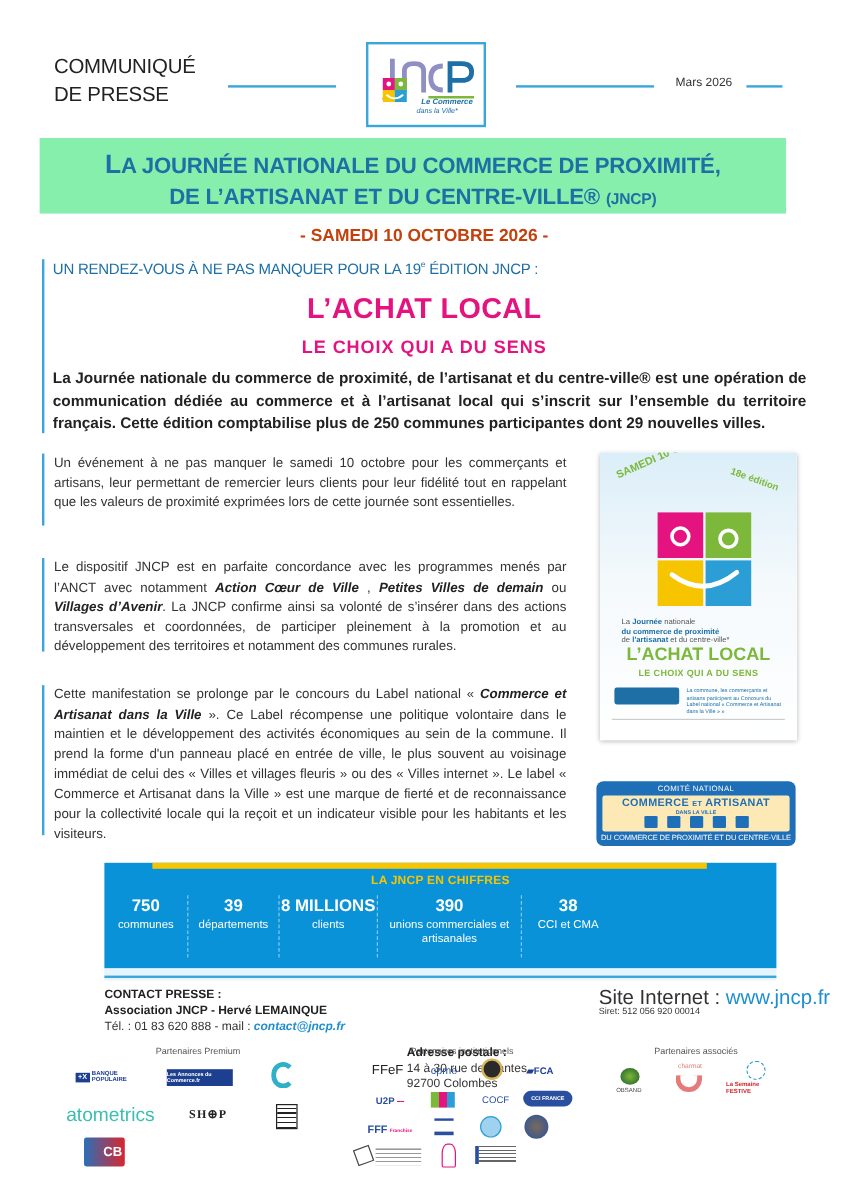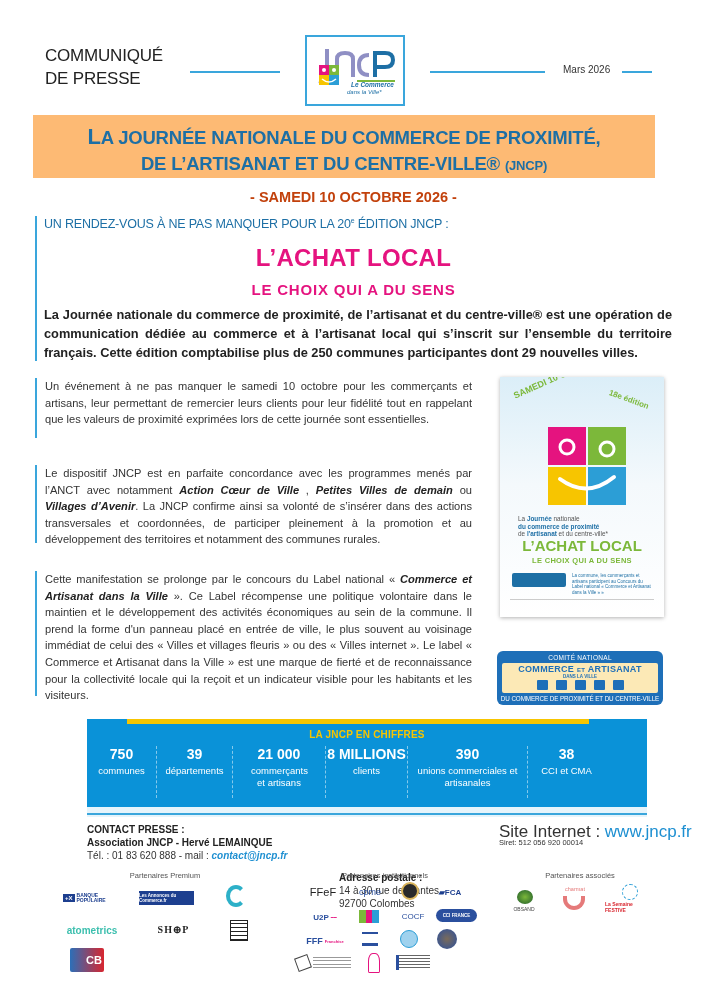--- a/index.html
+++ b/index.html
@@ -7,21 +7,21 @@
   .abs { position: absolute; }
 
   
   .hdr-title { left: 45px; top: 44px; font-size: 17px; line-height: 23px; color: #222; letter-spacing: -0.2px; }
   .hline { height: 1.5px; background: #3aa6dc; }
   .logo-box { left: 305px; top: 35px; width: 100px; height: 71px; border: 2px solid #3aa6dc; background: #fff; }
   .logo-box svg { display: block; }
   .date { left: 563px; top: 64px; font-size: 10px; color: #333; }
 
   
-  .band { left: 33px; top: 115px; width: 622px; height: 63px; background: #fdba74; text-align: center; color: #1d6fa5; font-weight: bold; }
+  .band { left: 33px; top: 115px; width: 622px; height: 63px; background: #86efac; text-align: center; color: #1d6fa5; font-weight: bold; }
   .band .l1 { font-size: 18.5px; margin-top: 9px; letter-spacing: -0.2px; }
   .band .l2 { font-size: 18.5px; margin-top: 3px; letter-spacing: -0.2px; }
   .band .small { font-size: 13px; }
   .band .first { font-size: 22px; }
 
   .samedi { left: 0; width: 707px; top: 189px; text-align: center; color: #c2410c; font-weight: bold; font-size: 14.5px; }
 
   .vbar { width: 2px; background: #3aa6dc; }
 
   .rdv { left: 44px; top: 217px; font-size: 12.5px; color: #1d6fa5; letter-spacing: -0.2px; }
@@ -116,21 +116,21 @@
   <div class="l2"><span>DE L’ARTISANAT ET DU CENTRE-VILLE® </span><span class="small">(JNCP)</span></div>
 </div>
 
 <div class="abs samedi">- SAMEDI 10 OCTOBRE 2026 -</div>
 
 <div class="abs vbar" style="left:35px; top:216px; height:145px;"></div>
 <div class="abs vbar" style="left:35px; top:378px; height:60px;"></div>
 <div class="abs vbar" style="left:35px; top:465px; height:78px;"></div>
 <div class="abs vbar" style="left:35px; top:571px; height:125px;"></div>
 
-<div class="abs rdv"><span>UN RENDEZ-VOUS À NE PAS MANQUER POUR LA 20</span><sup>e</sup><span> ÉDITION JNCP :</span></div>
+<div class="abs rdv"><span>UN RENDEZ-VOUS À NE PAS MANQUER POUR LA 19</span><sup>e</sup><span> ÉDITION JNCP :</span></div>
 
 <div class="abs achat">L’ACHAT LOCAL</div>
 <div class="abs choix">LE CHOIX QUI A DU SENS</div>
 
 <div class="abs intro">La Journée nationale du commerce de proximité, de l’artisanat et du centre-ville® est une opération de communication dédiée au commerce et à l’artisanat local qui s’inscrit sur l’ensemble du territoire français. Cette édition comptabilise plus de 250 communes participantes dont 29 nouvelles villes.</div>
 
 <div class="abs para" style="top:378px;">Un événement à ne pas manquer le samedi 10 octobre pour les commerçants et artisans, leur permettant de remercier leurs clients pour leur fidélité tout en rappelant que les valeurs de proximité exprimées lors de cette journée sont essentielles.</div>
 
 <div class="abs para" style="top:465px;"><span>Le dispositif JNCP est en parfaite concordance avec les programmes menés par l’ANCT avec notamment </span><b><i>Action Cœur de Ville</i></b><span> , </span><b><i>Petites Villes de demain</i></b><span> ou </span><b><i>Villages d’Avenir</i></b><span>. La JNCP confirme ainsi sa volonté de s’insérer dans des actions transversales et coordonnées, de participer pleinement à la promotion et au développement des territoires et notamment des communes rurales.</span></div>
 
@@ -183,24 +183,20 @@
   <div class="ttl">LA JNCP EN CHIFFRES</div>
   <div class="cols">
     <div class="col" style="width:70px;">
         <div class="num">750</div>
         <div class="lbl">communes</div>
       </div>
     <div class="col" style="width:76px;">
         <div class="num">39</div>
         <div class="lbl">départements</div>
       </div>
-    <div class="col" style="width:93px;">
-        <div class="num">21 000</div>
-        <div class="lbl" style="padding:0 18px;">commerçants et artisans</div>
-      </div>
     <div class="col" style="width:82px;">
         <div class="num">8 MILLIONS</div>
         <div class="lbl">clients</div>
       </div>
     <div class="col" style="width:120px;">
         <div class="num">390</div>
         <div class="lbl" style="padding:0 8px;">unions commerciales et artisanales</div>
       </div>
     <div class="col" style="width:119px; padding-right:42px;">
         <div class="num">38</div>
@@ -229,21 +225,21 @@
 <div class="abs p-head" style="left:520px; top:871px; width:120px;">Partenaires associés</div>
 
 <div class="abs plogo" style="left:63px; top:890px; width:50px; height:16px; color:#1d3f8f;">
     <span style="background:#1d3f8f;color:#fff;padding:1px 2px;margin-right:2px;">+X</span>
     <span style="font-size:5px;line-height:5px;">BANQUE POPULAIRE</span>
   </div>
 <div class="abs plogo" style="left:139px; top:891px; width:55px; height:14px; background:#1d3f8f; color:#fff; font-size:4.5px;">
     <span>Les Annonces du Commerce.fr</span>
   </div>
 <div class="abs" style="left:226px; top:885px; width:20px; height:22px; border:4px solid #2db0c8; border-right-color:transparent; border-radius:50%;"></div>
-<div class="abs plogo" style="left:56px; top:924px; width:72px; height:12px; color:#3cbfae; font-size:10px; font-weight:bold;">
+<div class="abs plogo" style="left:56px; top:924px; width:72px; height:12px; color:#3cbfae; font-size:16px; font-weight:normal;">
     <span>atometrics</span>
   </div>
 <div class="abs plogo" style="left:146px; top:922px; width:55px; height:14px; color:#222; font-size:10px; font-family:'Liberation Serif',serif; letter-spacing:1px;">SH⊕P</div>
 <div class="abs" style="left:230px; top:920px; width:18px; height:21px; border:1.5px solid #222; background:repeating-linear-gradient(0deg,#222 0 1px,#fff 1px 4px);"></div>
 <div class="abs" style="left:70px; top:948px; width:34px; height:24px; background:linear-gradient(90deg,#2c6fb8,#d8262f); border-radius:2px; color:#fff; font-weight:bold; font-size:11px; text-align:center; line-height:24px;padding-left:14px;">CB</div>
 
 <div class="abs plogo" style="left:308px; top:884px; width:30px; height:16px; color:#222; font-size:11px; font-weight:normal;">FFeF</div>
 <div class="abs plogo" style="left:357px; top:886px; width:26px; height:12px; color:#2a4f9e; font-size:9px; font-weight:normal;">cpme</div>
 <div class="abs" style="left:401px; top:882px; width:18px; height:18px; border-radius:50%; background:#2a2a2a; border:2px solid #d8b35a;"></div>
 <div class="abs plogo" style="left:437px; top:886px; width:26px; height:12px; color:#1d3f8f; font-size:8px;">▰FCA</div>

